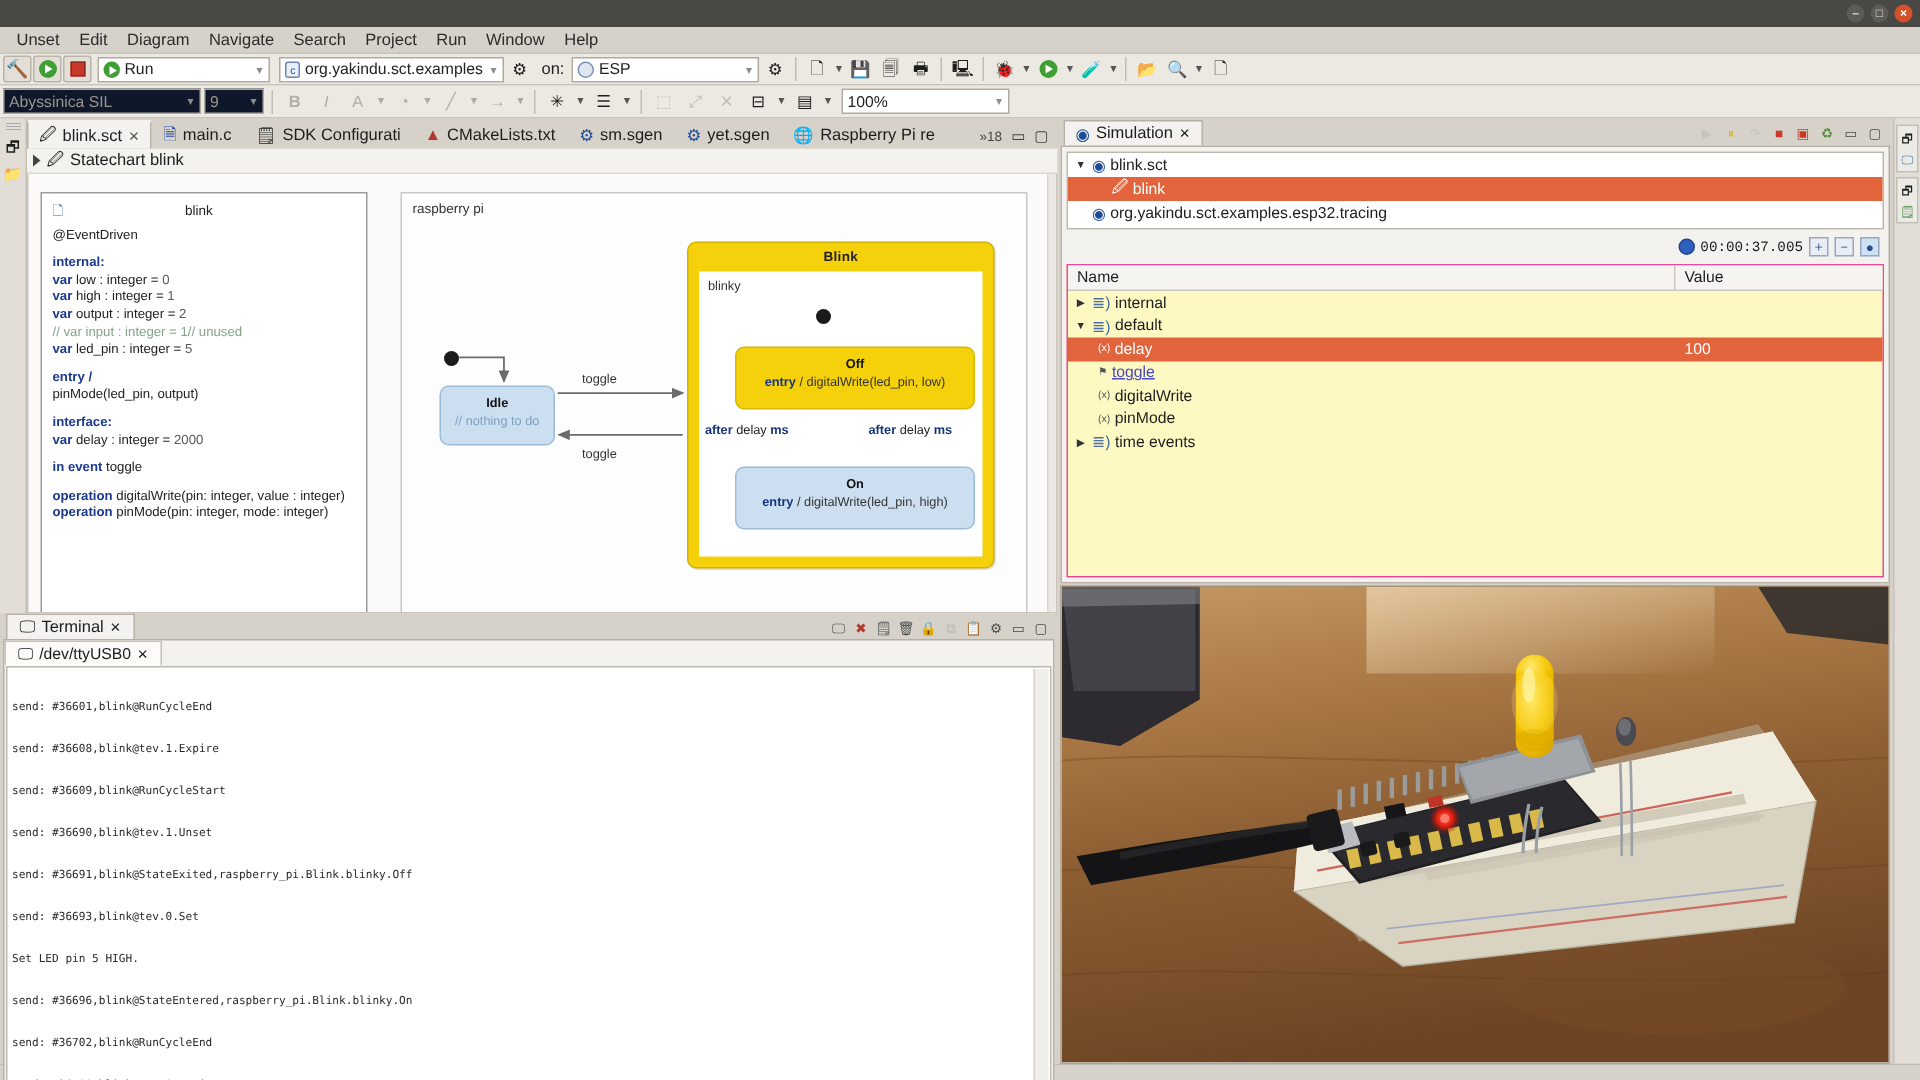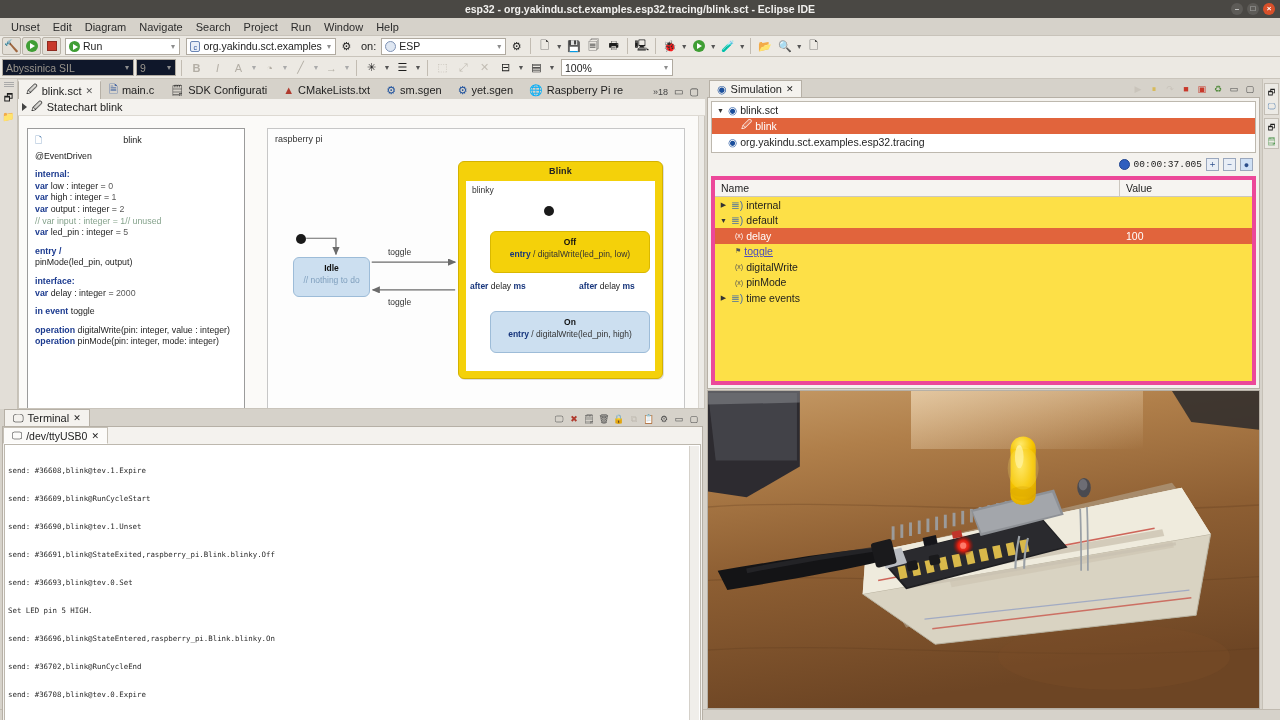--- a/index.html
+++ b/index.html
@@ -187,21 +187,21 @@
 
   .time-row { display:flex; align-items:center; justify-content:flex-end; gap:4px;
               height:17px; padding-right:3px; }
   .time-txt { font-family:Liberation Mono, monospace; font-size:9.5px; color:#1a1a1a; }
   .mini-btn { width:13px;height:13px;border:1px solid #9aa7bd; background:#e9eef6;
     display:flex;align-items:center;justify-content:center;font-size:9px;color:#2b4d8a; }
   .mini-btn.on { background:#cfe0f5; }
   .clock { width:11px;height:11px;border-radius:50%;background:#2f5fbf;
      border:1px solid #21458f; }
 
-  .vtable { flex:1; background:#fde047; border:4px solid #ec4899; font-size:10.5px;
+  .vtable { flex:1; background:#fef9c3; border:1px solid #ec4899; font-size:10.5px;
             display:flex; flex-direction:column; }
   .vhead { height:17px; display:flex; border-bottom:1px solid #ccc7bf; background:#f6f4f1; }
   .vhead .c1 { width:405px; padding:2px 0 0 6px; border-right:1px solid #ccc7bf; }
   .vhead .c2 { padding:2px 0 16px 6px; }
   .vrow { height:15.5px; display:flex; align-items:center; }
   .vrow.sel { background:#e1643c; color:#fff; }
   .vrow .n { width:405px; display:flex; align-items:center; gap:3px; }
   .vrow .v { padding-left:6px; }
   .badge-var { font-size:7px; color:#555; }
   .link { color:#4b4bbd; text-decoration:underline; }
@@ -221,21 +221,20 @@
      display:flex; align-items:center; padding-left:6px; font-size:10.5px; color:#2b2b2b; }
 
   .svgwrap { position:absolute; left:0; top:0; width:100%; height:100%; pointer-events:none; }
 </style>
 </head>
 <body>
 
 <div class="app">
 
   <div class="titlebar">
-    <span>esp32 - org.yakindu.sct.examples.esp32.tracing/blink.sct - Eclipse IDE</span>
     <div class="win-btns">
       <div class="win-btn">–</div>
       <div class="win-btn">□</div>
       <div class="win-btn close">×</div>
     </div>
   </div>
 
   <div class="menubar">
     <div class="mi">Unset</div>
     <div class="mi">Edit</div>
@@ -506,20 +505,21 @@
         </div>
         <div class="term-body">
           <div class="term-sub">
             <div class="term-subtab">
               <span>🖵</span>
               <span>/dev/ttyUSB0</span>
               <span style="font-size:9px">✕</span>
             </div>
           </div>
           <div class="term-out">
+            <div>send: #36601,blink@RunCycleEnd</div>
             <div>send: #36608,blink@tev.1.Expire</div>
             <div>send: #36609,blink@RunCycleStart</div>
             <div>send: #36690,blink@tev.1.Unset</div>
             <div>send: #36691,blink@StateExited,raspberry_pi.Blink.blinky.Off</div>
             <div>send: #36693,blink@tev.0.Set</div>
             <div>Set LED pin 5 HIGH.</div>
             <div>send: #36696,blink@StateEntered,raspberry_pi.Blink.blinky.On</div>
             <div>send: #36702,blink@RunCycleEnd</div>
             <div>send: #36708,blink@tev.0.Expire</div>
             

